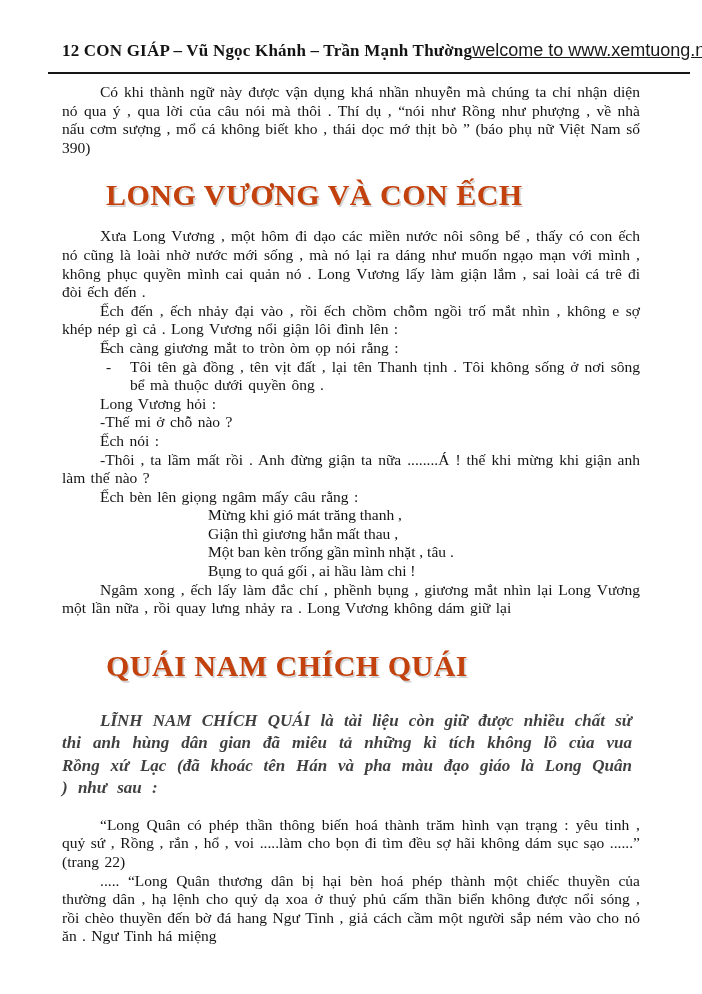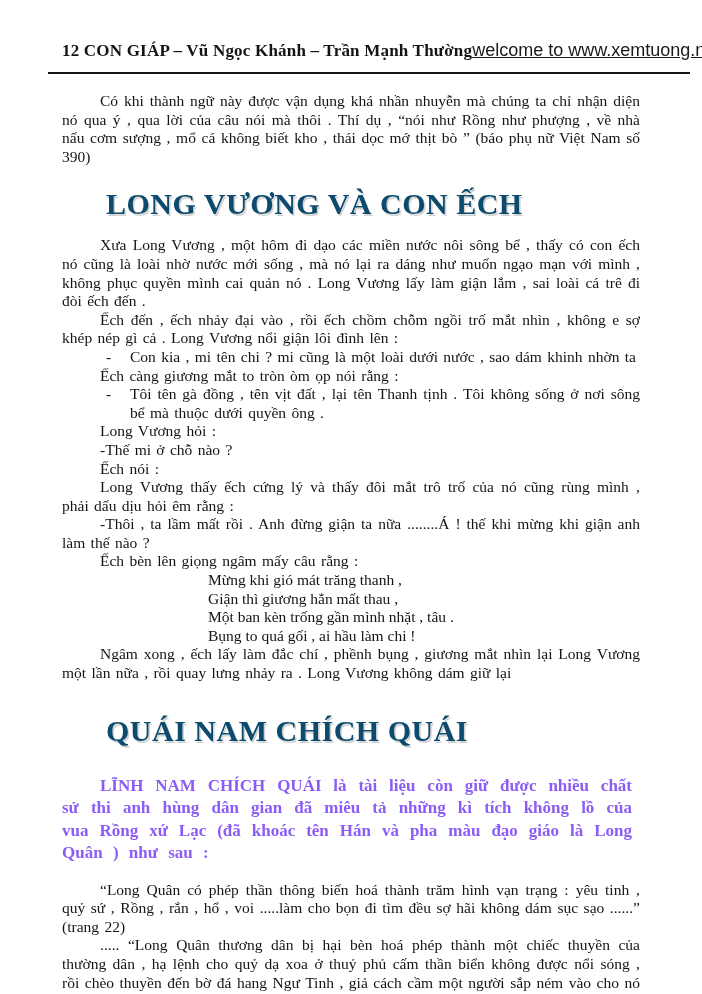--- a/index.html
+++ b/index.html
@@ -29,49 +29,49 @@
     border: none; border-top: 2px solid #161616;
     margin: 11px -50px 0 -14px; height: 0;
   }
 
   
   .para {
     font-size: 15.5px; line-height: 18.6px;
     text-align: justify; text-indent: 38px;
     margin: 0; word-spacing: 1.5px;
   }
-  .intro { margin-top: 18px; }
+  .intro { margin-top: 9px; }
   .mt { margin-top: 13px; }
 
   .dash-item {
     position: relative; padding-left: 68px; text-indent: 0;
   }
   .dash-item .marker { position: absolute; left: 44px; top: 0; }
 
   .verse-line {
     font-size: 15.5px; line-height: 18.6px;
     margin: 0 0 0 146px; text-indent: 0;
   }
 
   
   .section-title {
     font-size: 30px; font-weight: bold; line-height: 36px;
-    color: #0c4a6e; margin: 0 0 0 44px;
+    color: #c2410c; margin: 0 0 0 44px;
     letter-spacing: 0.5px;
     text-shadow: 1.5px 1.5px 0 #d2d2d2;
     white-space: nowrap;
   }
   .h1 { margin-top: 20px; margin-bottom: 14px; }
   .h2 { margin-top: 30px; margin-bottom: 0; }
 
   
   .lead {
     font-size: 17px; line-height: 22.5px;
-    font-weight: bold; 
-    color: #8b5cf6;
+    font-weight: bold; font-style: italic;
+    color: #404040;
     text-align: justify; text-indent: 38px;
     word-spacing: 6px;
     margin: 26px 8px 0 0;
   }
   .quote1 { margin-top: 16px; }
 </style>
 </head>
 <body>
 
 <div class="page">
@@ -88,34 +88,32 @@
 
   <p class="para intro">Có khi thành ngữ này được vận dụng khá nhần nhuyễn mà chúng ta chỉ nhận diện nó qua ý , qua lời của câu nói mà thôi . Thí dụ , “nói như Rồng như phượng , về nhà nấu cơm sượng , mổ cá không biết kho , thái dọc mớ thịt bò ” (báo phụ nữ Việt Nam số 390)</p>
 
   <h1 class="section-title h1">LONG VƯƠNG VÀ CON ẾCH</h1>
 
   <p class="para mt">Xưa Long Vương , một hôm đi dạo các miền nước nôi sông bể , thấy có con ếch nó cũng là loài nhờ nước mới sống , mà nó lại ra dáng như muốn ngạo mạn với mình , không phục quyền mình cai quản nó . Long Vương lấy làm giận lắm , sai loài cá trê đi đòi ếch đến .</p>
   <p class="para">Ếch đến , ếch nhảy đại vào , rồi ếch chồm chỗm ngồi trố mắt nhìn , không e sợ khép nép gì cả . Long Vương nổi giận lôi đình lên :</p>
 
   <div class="para dash-item">
     <span class="marker">-</span>
-    <span>Con kia , mi tên chi ? mi cũng là một loài dưới nước , sao dám khinh nhờn ta</span>
   </div>
 
   <p class="para">Ếch càng giương mắt to tròn òm ọp nói rằng :</p>
 
   <div class="para dash-item">
     <span class="marker">-</span>
     <span>Tôi tên gà đồng , tên vịt đất , lại tên Thanh tịnh . Tôi không sống ở nơi sông bể mà thuộc dưới quyền ông .</span>
   </div>
 
   <p class="para">Long Vương hỏi :</p>
   <p class="para">-Thế mi ở chỗ nào ?</p>
   <p class="para">Ếch nói :</p>
-  <p class="para">Long Vương thấy ếch cứng lý và thấy đôi mắt trô trố của nó cũng rùng mình , phải dấu dịu hỏi êm rằng :</p>
   <p class="para">-Thôi , ta lầm mất rồi . Anh đừng giận ta nữa ........Á ! thế khi mừng khi giận anh làm thế nào ?</p>
   <p class="para">Ếch bèn lên giọng ngâm mấy câu rằng :</p>
 
   <div>
     <div class="verse-line">Mừng khi gió mát trăng thanh ,</div>
     <div class="verse-line">Giận thì giương hẳn mất thau ,</div>
     <div class="verse-line">Một ban kèn trống gần mình nhặt , tâu .</div>
     <div class="verse-line">Bụng to quá gối , ai hầu làm chi !</div>
   </div>
 

